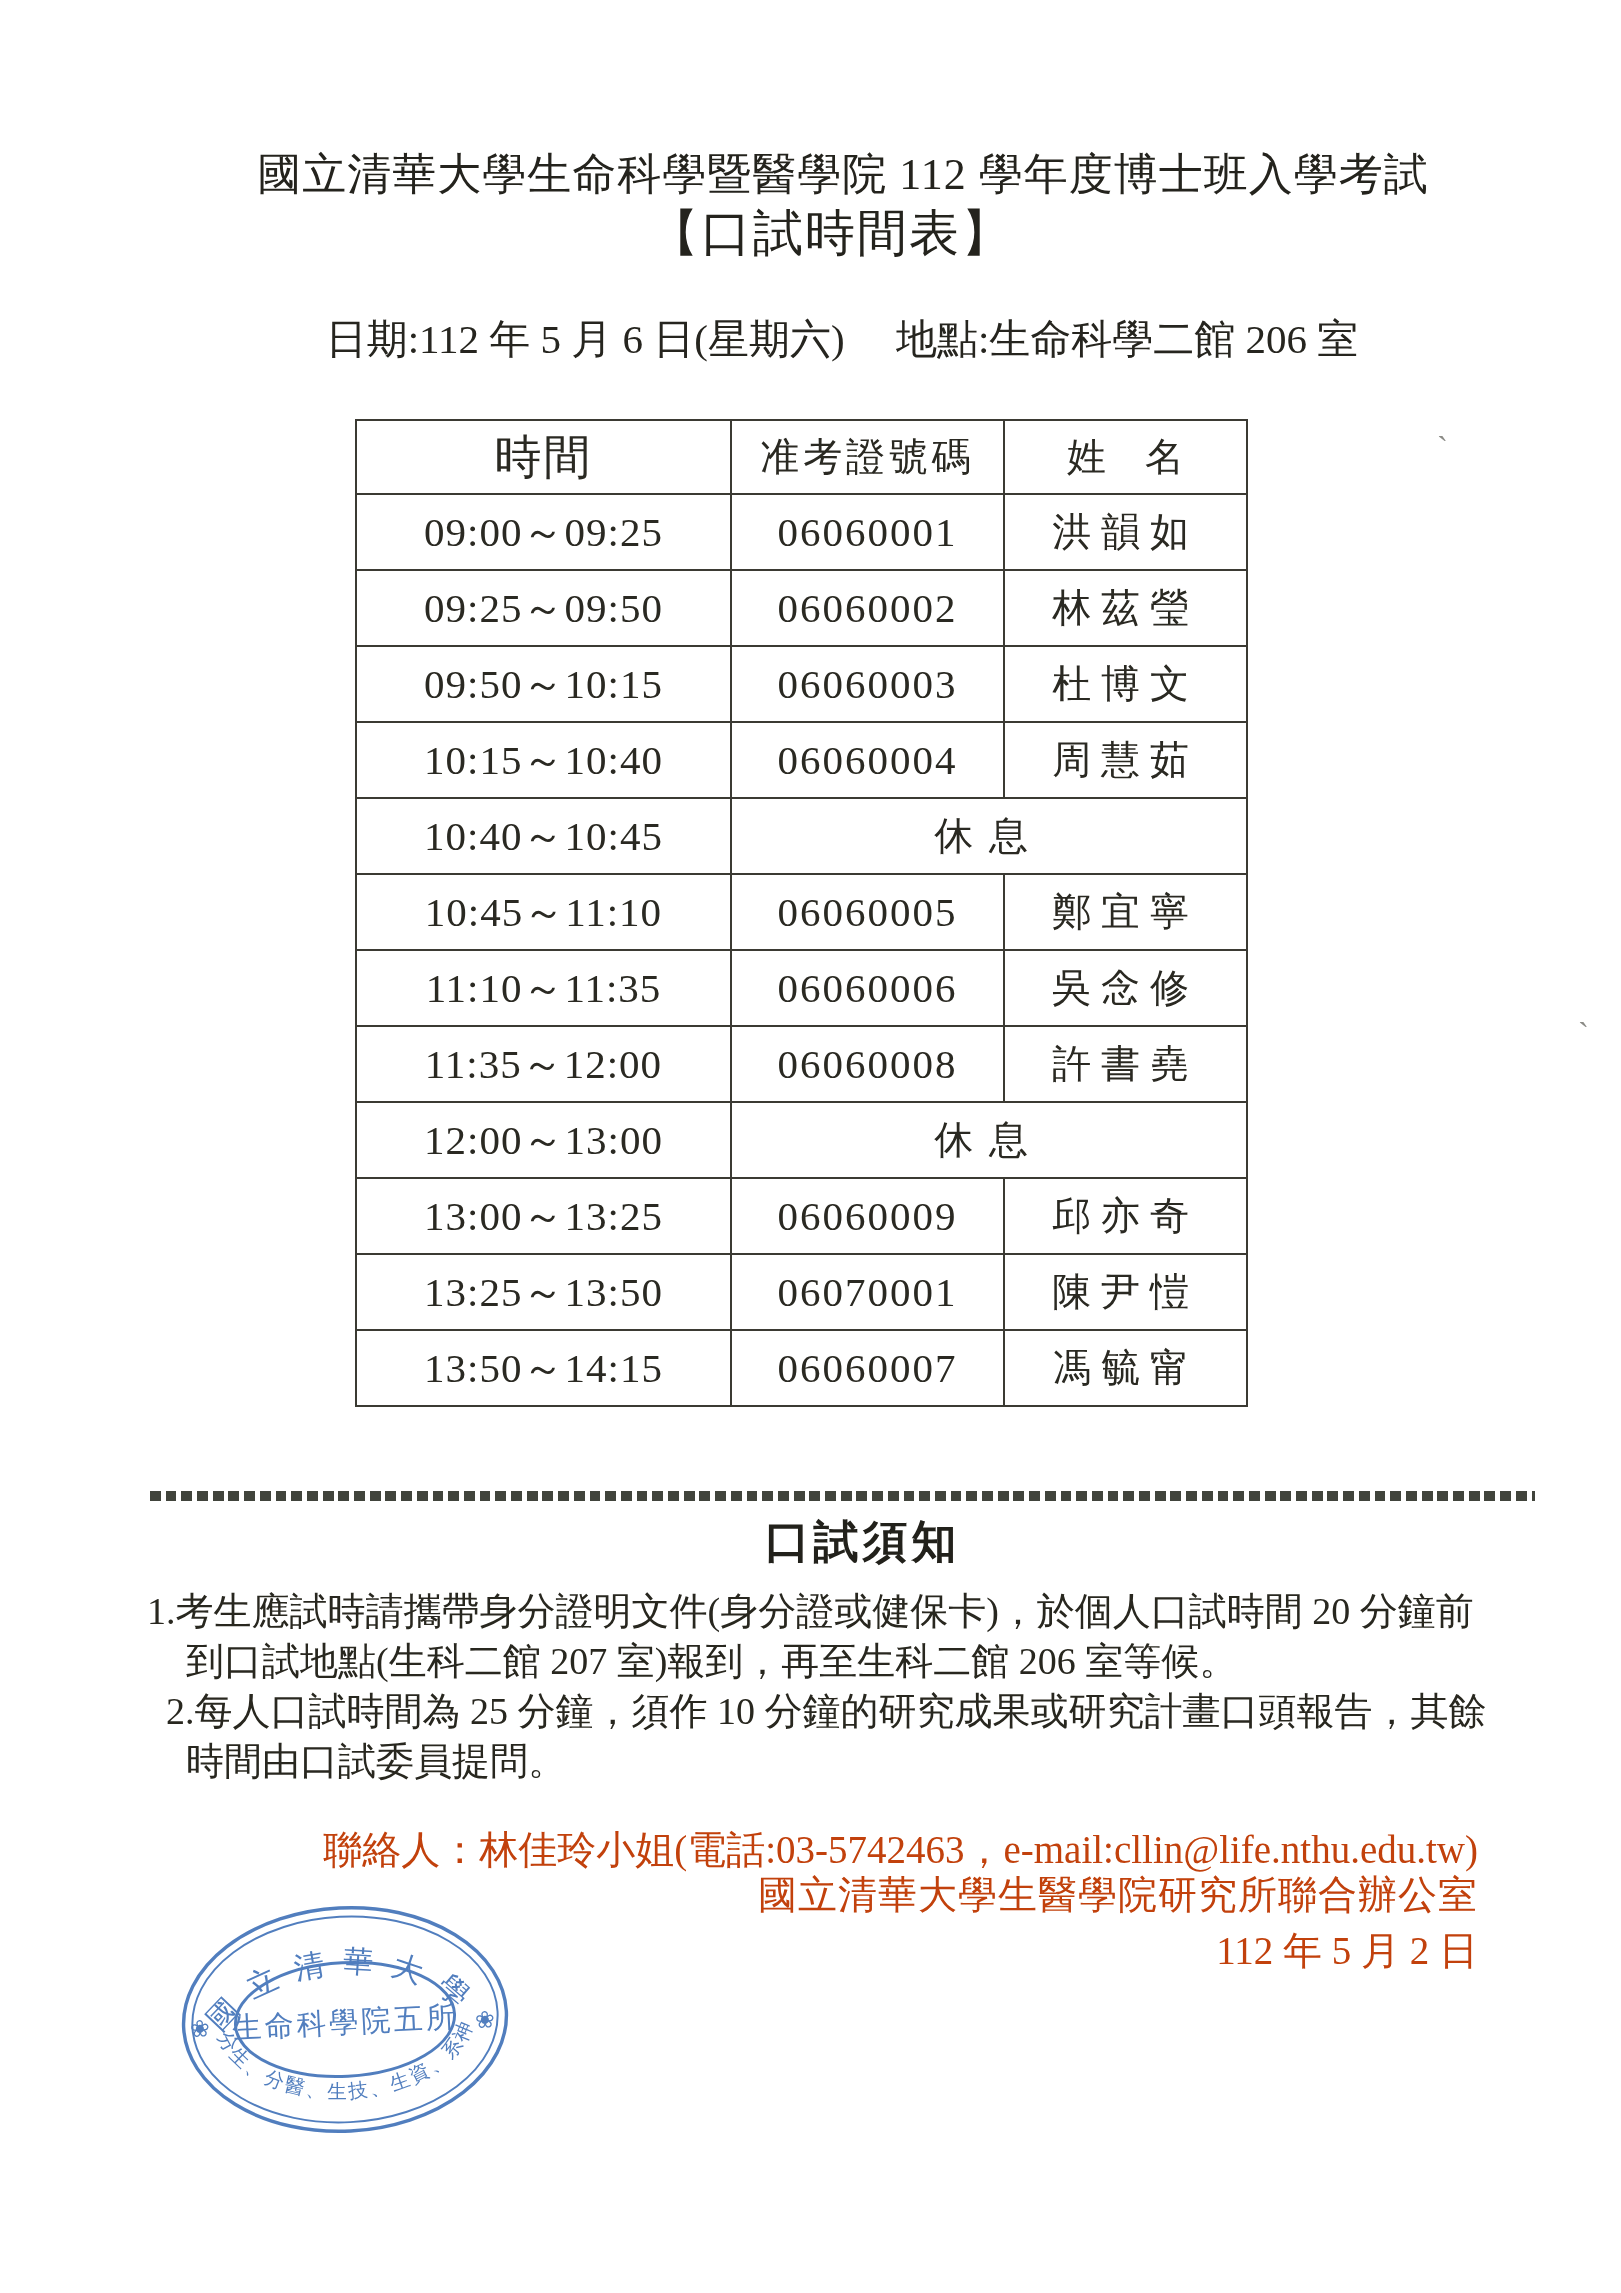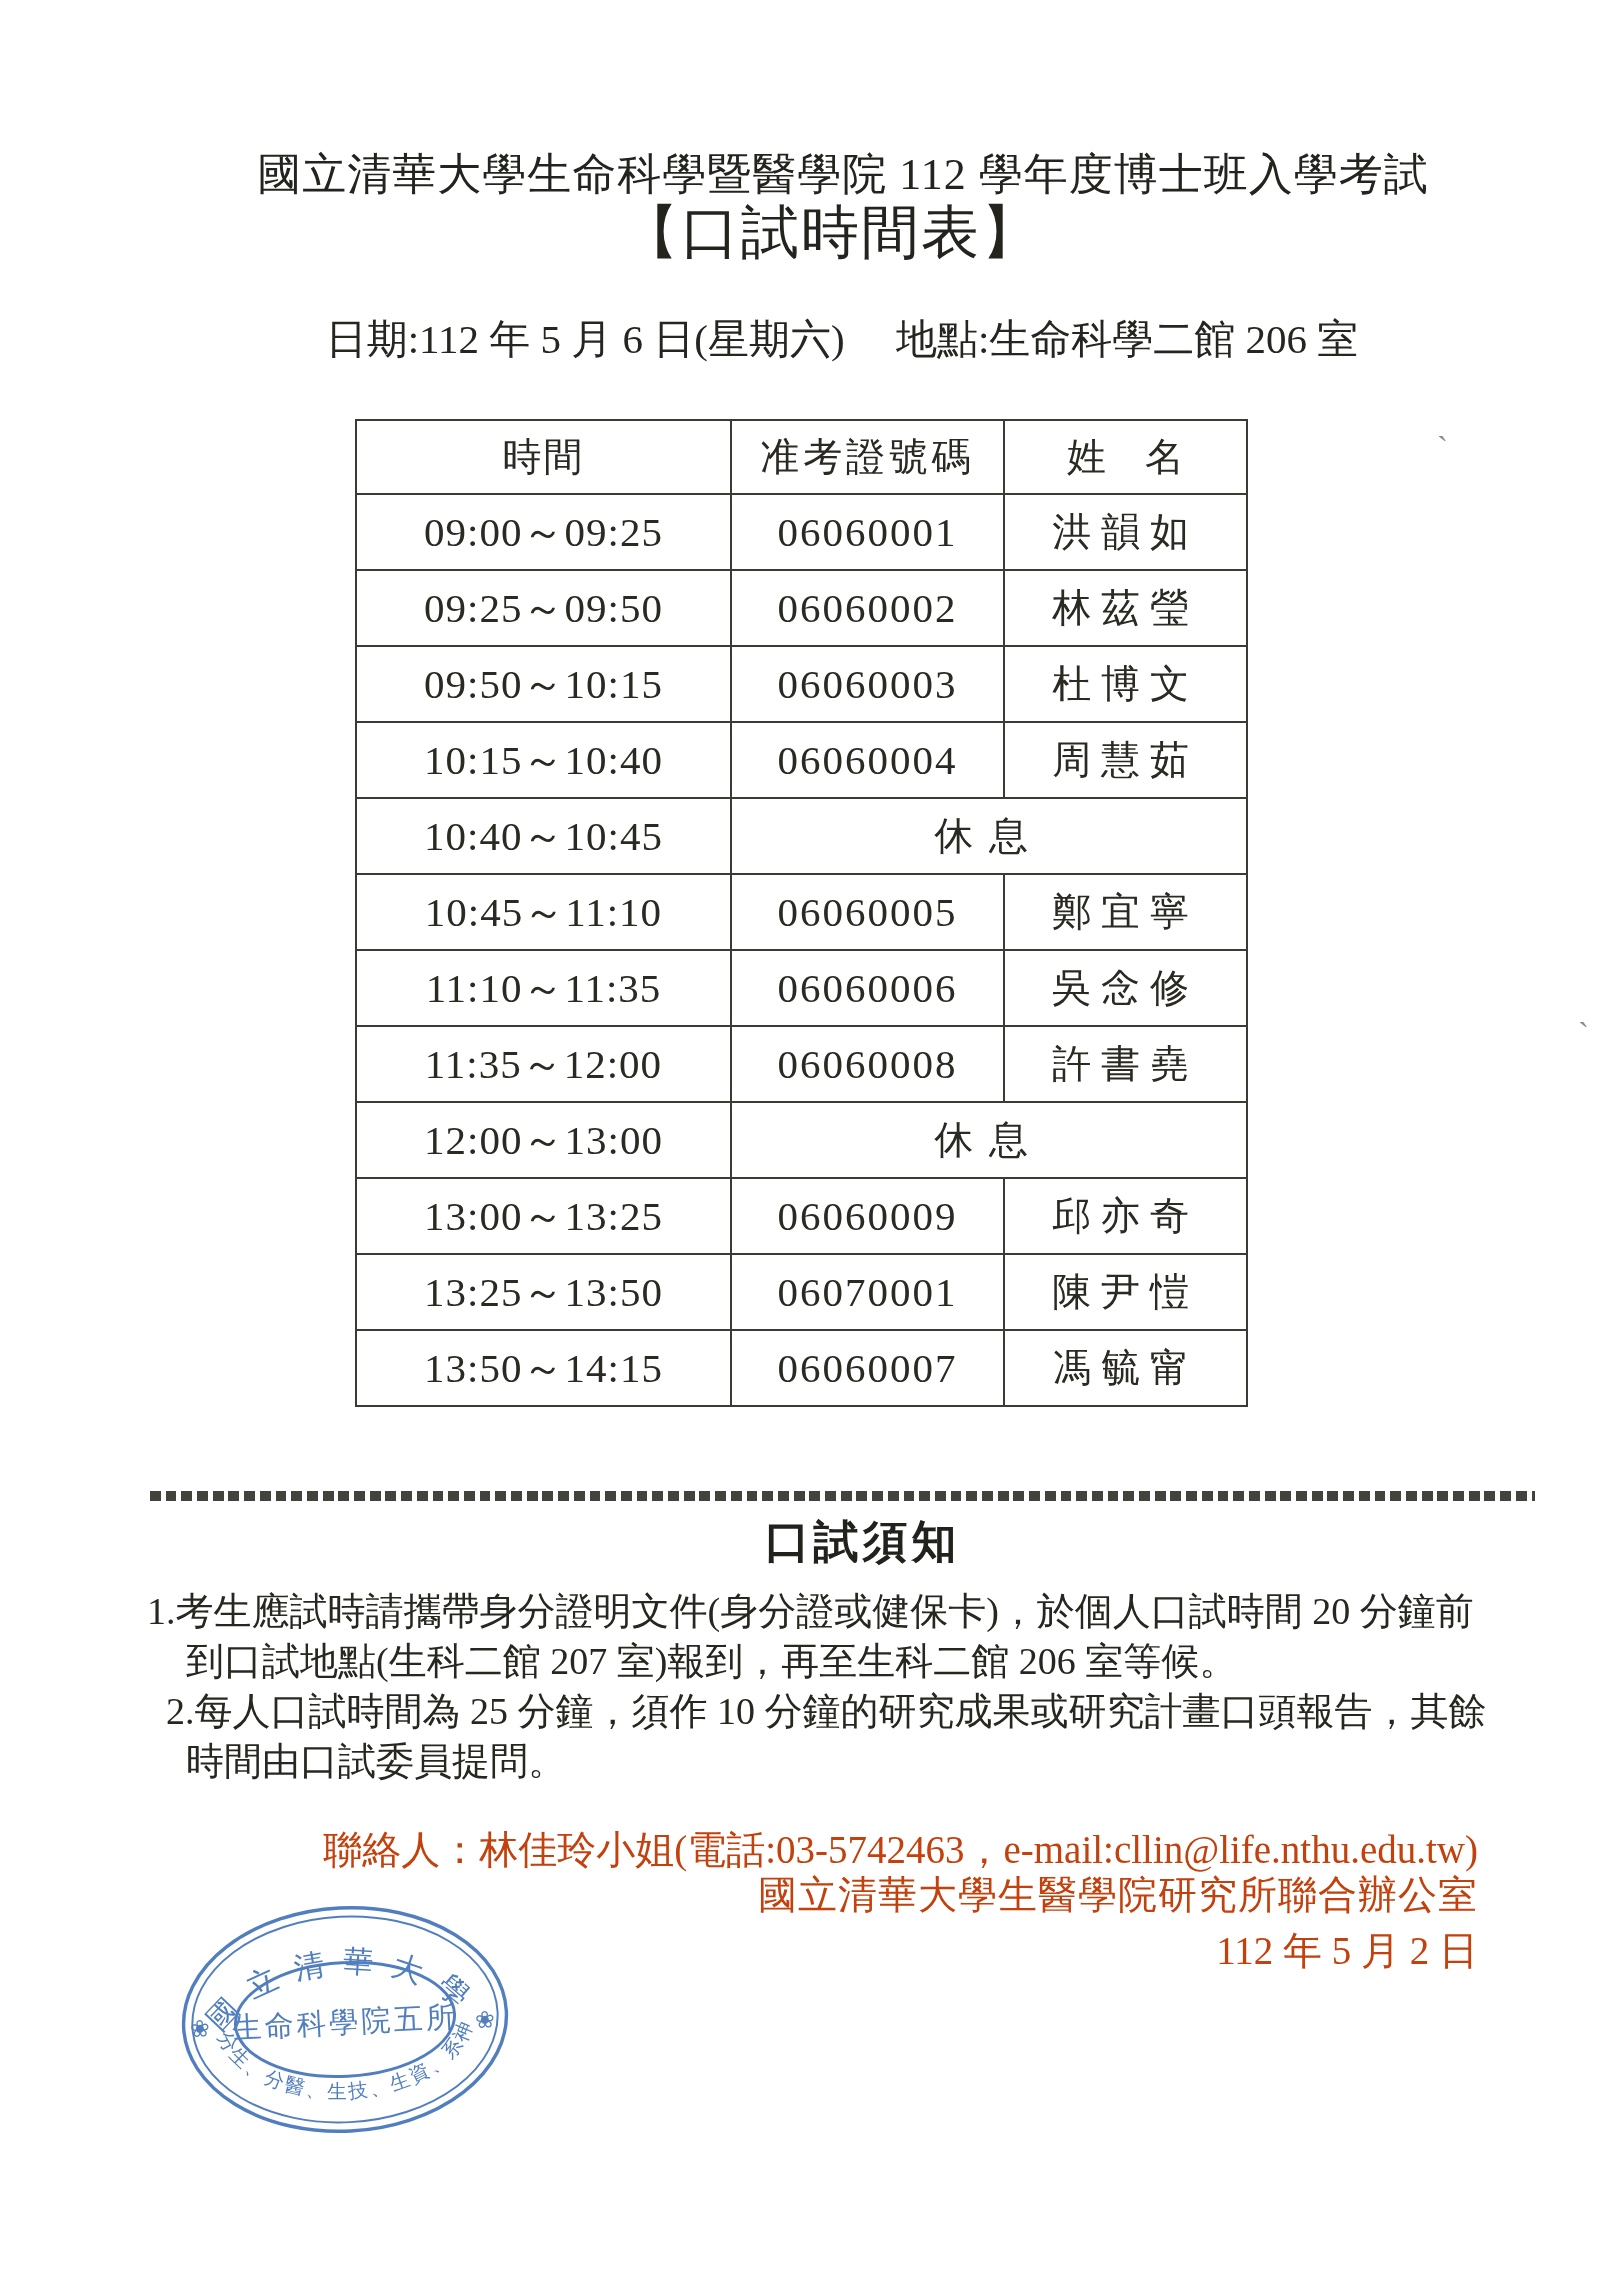--- a/index.html
+++ b/index.html
@@ -8,41 +8,41 @@
     width:1621px;height:2294px;
     background:#ffffff;
     font-family:"Liberation Serif","DejaVu Serif",serif;
     color:#26251f;
     overflow:hidden;
   }
   .abs{position:absolute;}
   .center-line{position:absolute;left:0;right:0;text-align:center;white-space:nowrap;}
 
   .title1{top:145px;font-size:44px;letter-spacing:1px;padding-left:65px;color:#24231d;}
-  .title2{top:194px;font-size:58px;letter-spacing:2px;padding-left:41px;color:#24231d;}
+  .title2{top:200px;font-size:50px;letter-spacing:2px;padding-left:41px;color:#24231d;}
   .dateline{top:312px;font-size:41px;padding-left:63px;color:#26251f;}
 
   table.sched{
     position:absolute;left:355px;top:419px;
     border-collapse:collapse;table-layout:fixed;
     width:892px;
     border:2.9px solid #3b3a33;
   }
   table.sched td,table.sched th{
     border:2px solid #3b3a33;
     text-align:center;vertical-align:middle;
     font-weight:normal;
     padding:0;
     color:#2a2922;
     white-space:nowrap;
     overflow:hidden;
   }
   table.sched thead tr{height:74px;}
   table.sched tbody tr{height:76px;}
-  .th-time{font-size:39px;letter-spacing:2px;}
+  .th-time{font-size:47px;letter-spacing:2px;}
   .th-ticket{font-size:39px;letter-spacing:3.9px;}
   .th-name{font-size:39px;}
   .cell-time{font-size:41px;letter-spacing:1px;}
   .cell-ticket{font-size:41px;letter-spacing:2px;}
   .cell-name{font-size:39px;letter-spacing:9.8px;padding-left:9.8px;}
   .cell-break{font-size:39px;letter-spacing:15.7px;padding-left:15.7px;margin-left:32px;}
 
   .dash-sep{
     top:1491px;left:150px;width:1385px;height:9.8px;
     background:repeating-linear-gradient(to right,#41443c 0 10.8px,transparent 10.8px 15.7px);

